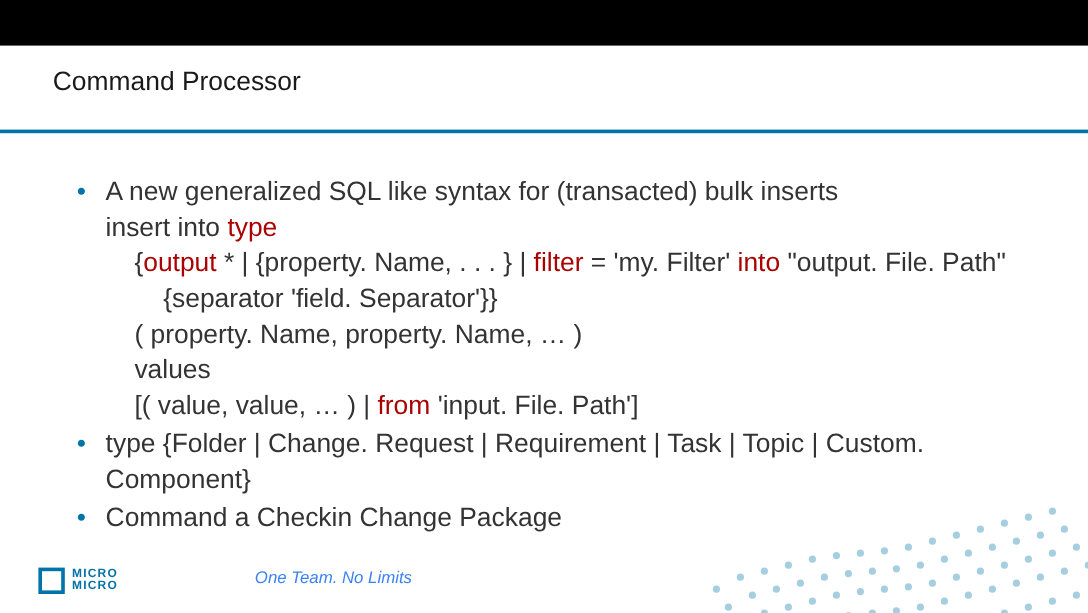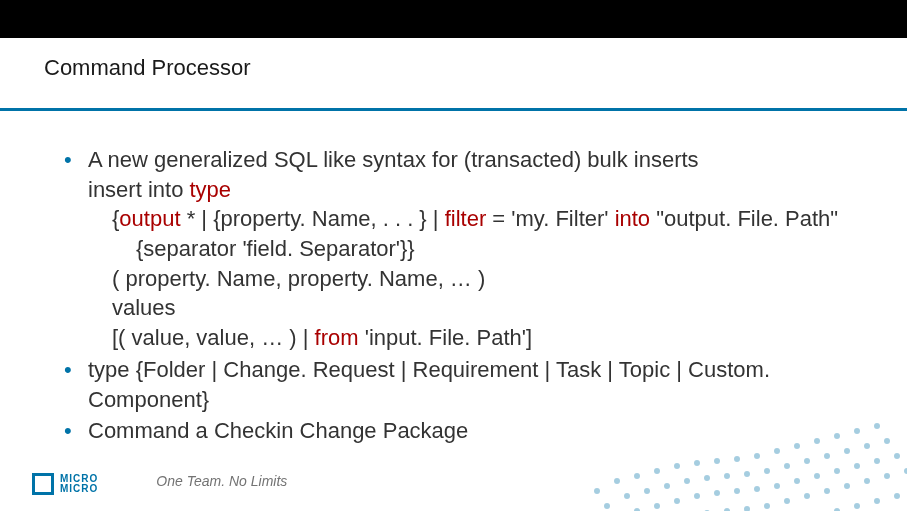--- a/index.html
+++ b/index.html
@@ -92,22 +92,22 @@
   .logo-text {
     font-size: 10px;
     font-weight: 700;
     line-height: 1.0;
     color: #0073a8;
     letter-spacing: 1px;
   }
   .tagline {
     font-size: 14px;
     font-style: italic;
-    color: #737373;
-    margin-left: 58px;
+    color: #3b82f6;
+    margin-left: 114px;
   }
 
   
   .globe {
     position: absolute;
     right: -60px;
     bottom: -80px;
     width: 420px;
     height: 300px;
     opacity: 0.35;

